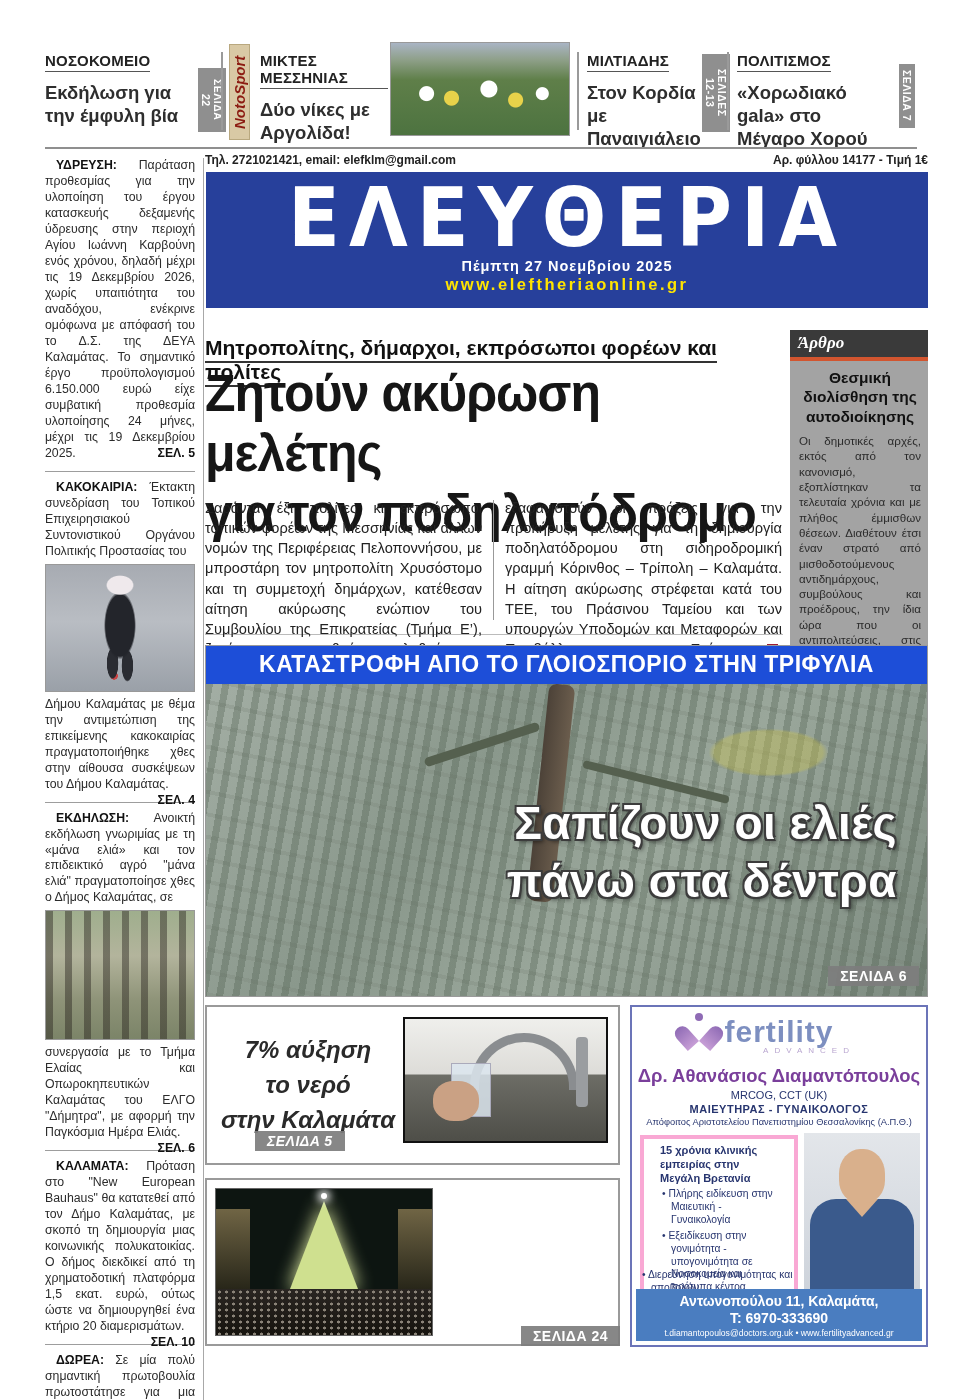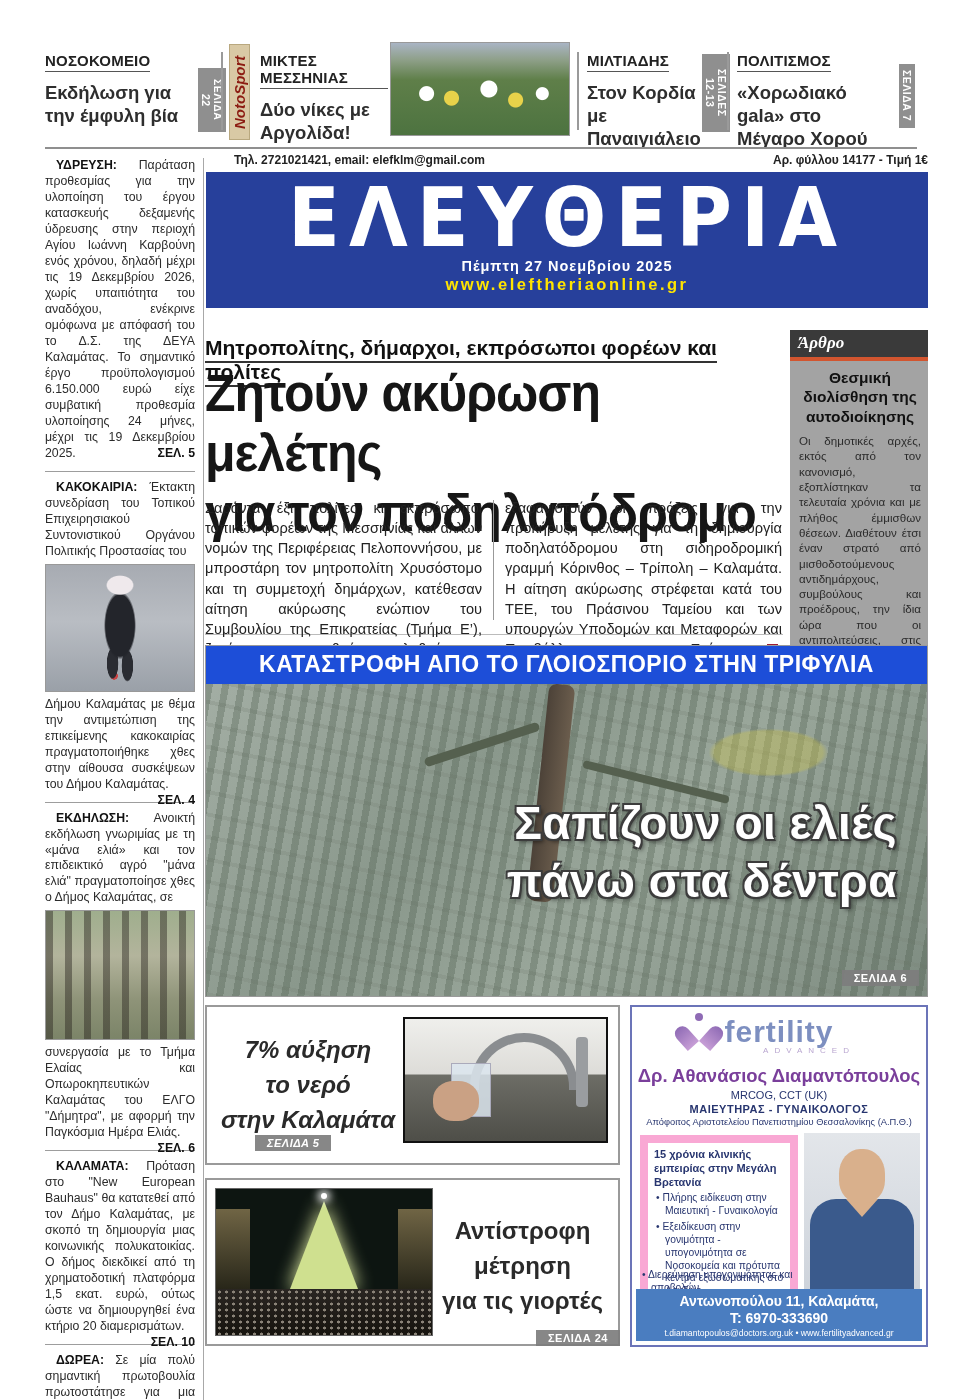--- a/index.html
+++ b/index.html
@@ -73,21 +73,21 @@
   .olive .gbar{background:#1d4ed8;color:#fff;font-weight:bold;font-size:23px;text-align:center;padding:5px 0 6px 0;letter-spacing:.5px;}
   .olive .photo{position:relative;width:100%;height:312px;background:
      radial-gradient(ellipse 60px 24px at 78% 22%, #c9c24f66 0 90%, transparent 100%),
      repeating-linear-gradient(100deg, rgba(70,86,70,.30) 0 7px, transparent 7px 16px),
      repeating-linear-gradient(12deg, rgba(120,130,118,.25) 0 4px, transparent 4px 22px),
      linear-gradient(130deg,#a3aea4 0%,#8a988c 35%,#9aa79b 60%,#7e8c81 100%);}
   .trunk{position:absolute;left:46%;top:0;width:26px;height:70%;background:linear-gradient(90deg,#4c4238,#6b5d4d);transform:rotate(6deg);border-radius:8px;}
   .branch{position:absolute;background:#55604f;border-radius:6px;}
   .ol-overlay{position:absolute;left:0;right:30px;top:54%;transform:translateY(-50%);text-align:right;color:#fff;font-weight:bold;font-size:46px;line-height:1.25;letter-spacing:.5px;
      text-shadow:2px 2px 0 #3c3c3c,-2px -2px 0 #3c3c3c,2px -2px 0 #3c3c3c,-2px 2px 0 #3c3c3c,3px 3px 4px rgba(0,0,0,.5);}
-  .badge{background:rgba(125,125,125,.92);color:#fff;font-weight:bold;font-size:11px;padding:2px 12px;letter-spacing:.5px;}
+  .badge{background:rgba(125,125,125,.92);color:#fff;font-weight:bold;font-size:14px;padding:2px 12px;letter-spacing:.5px;}
   .olive .badge{position:absolute;right:8px;bottom:10px;}
 
   
   .teaser{border:2px solid #9a9a9a;box-sizing:border-box;background:#fff;}
   .water{top:1005px;left:205px;width:415px;height:160px;font-style:italic;}
   .bigttl{font-size:24px;color:#2a2a2a;text-align:center;line-height:1.45;font-weight:bold;}
   .water .bigttl{position:absolute;left:6px;top:26px;width:190px;}
   .water .badge{position:absolute;left:48px;bottom:12px;}
   .tap-photo{position:absolute;right:10px;top:10px;width:205px;height:126px;border:2px solid #111;box-sizing:border-box;background:linear-gradient(180deg,#efefec 0%,#dddcd8 45%,#6d6d66 46%,#4e4e48 100%);}
   .tap-arc{position:absolute;right:28px;top:14px;width:90px;height:48px;border:9px solid #8a8d90;border-bottom:none;border-radius:60px 60px 0 0;}
@@ -113,21 +113,21 @@
   .heart:before,.heart:after{content:"";position:absolute;top:0;width:15px;height:24px;border-radius:12px 12px 0 0;background:linear-gradient(180deg,#8f6bb5,#c79ed6);}
   .heart:before{left:0;transform:rotate(-42deg);transform-origin:100% 100%;}
   .heart:after{right:0;transform:rotate(42deg);transform-origin:0 100%;}
   .heart .dot{position:absolute;left:11px;top:-4px;width:8px;height:8px;border-radius:50%;background:#8f6bb5;}
   .ad-brand{font-size:30px;color:#7d8fc0;font-weight:bold;letter-spacing:1px;}
   .ad-brand-sub{font-size:8px;color:#b9a6d0;letter-spacing:6px;margin-top:-3px;margin-left:60px;}
   .ad-doc{position:absolute;left:0;right:0;top:58px;text-align:center;color:#7a3f9b;font-weight:bold;font-size:18.5px;}
   .ad-cred1{position:absolute;left:0;right:0;top:82px;text-align:center;font-weight:normal;font-size:11px;color:#27356f;}
   .ad-cred2{position:absolute;left:0;right:0;top:96px;text-align:center;font-weight:bold;font-size:11px;color:#27356f;letter-spacing:.5px;}
   .ad-cred3{position:absolute;left:0;right:0;top:110px;text-align:center;font-size:9.3px;color:#27356f;}
-  .ad-box{position:absolute;left:8px;top:128px;width:158px;border:8px solid #f9a8d4;padding:5px 6px;box-sizing:border-box;}
+  .ad-box{position:absolute;left:8px;top:128px;width:158px;border:4px solid #f9a8d4;padding:5px 16px;box-sizing:border-box;}
   .ad-box .bt{font-weight:bold;font-size:11px;color:#27356f;line-height:1.25;margin-bottom:3px;}
   .ad li{font-size:10.3px;color:#27356f;line-height:1.25;margin-bottom:3px;}
   .ad ul{margin:0;padding-left:11px;list-style:none;}
   .ad ul li:before{content:"• ";margin-left:-9px;}
   .ad-bullets2{position:absolute;left:8px;top:262px;width:170px;}
   .doc-photo{position:absolute;right:6px;top:126px;width:116px;height:168px;background:linear-gradient(180deg,#e3e6ea 0%,#ccd2da 100%);overflow:hidden;}
   .doc-head{position:absolute;left:50%;top:16px;transform:translateX(-50%);width:46px;height:54px;background:#d9b08c;border-radius:46% 46% 42% 42%;}
   .doc-body{position:absolute;left:50%;top:66px;transform:translateX(-50%);width:104px;height:110px;background:#3a5a8c;border-radius:26px 26px 0 0;}
   .doc-v{position:absolute;left:50%;top:66px;transform:translateX(-50%);width:0;height:0;border-left:16px solid transparent;border-right:16px solid transparent;border-top:18px solid #d9b08c;}
   .ad-footer{position:absolute;left:4px;right:4px;bottom:4px;background:#4a7dc0;color:#fff;text-align:center;padding:4px 0 3px 0;}
@@ -161,21 +161,21 @@
   <div class="abs vline" style="left:682px;top:12px;height:78px;"></div>
   <div class="abs" style="left:692px;top:12px;width:152px;">
     <span class="t-kicker">ΠΟΛΙΤΙΣΜΟΣ</span>
     <div class="t-title">«Χορωδιακό gala» στο Μέγαρο Χορού</div>
   </div>
   <div class="abs vtag clickable" style="left:854px;top:24px;height:52px;">ΣΕΛΙΔΑ 7</div>
 </div>
 <div class="abs toprule"></div>
 
 <div class="abs mastline">
-  <span style="float:left;margin-left:29px;">Τηλ. 2721021421, email: elefklm@gmail.com</span>
+  <span style="float:left;">Τηλ. 2721021421, email: elefklm@gmail.com</span>
   <span style="float:right;">Αρ. φύλλου 14177 - Τιμή 1€</span>
 </div>
 <div class="abs banner">
   <div class="logo">ΕΛΕΥΘΕΡΙΑ</div>
   <div class="date">Πέμπτη 27 Νοεμβρίου 2025</div>
   <div class="url clickable">www.eleftheriaonline.gr</div>
 </div>
 
 <div class="abs sidebar">
   <div class="brief">
@@ -261,25 +261,20 @@
 </div>
 
 <div class="abs teaser holiday">
   <div class="xmas-photo">
     <div class="sidebldg" style="left:0;"></div>
     <div class="sidebldg" style="right:0;"></div>
     <div class="tree"></div>
     <div class="treestar"></div>
     <div class="crowd"></div>
   </div>
-  <div class="bigttl">
-    <div>Αντίστροφη</div>
-    <div>μέτρηση</div>
-    <div>για τις γιορτές</div>
-  </div>
   <div class="badge clickable">ΣΕΛΙΔΑ 24</div>
 </div>
 
 <div class="abs ad">
   <div class="ad-logo-row">
     <div class="heart">
         <div class="dot"></div>
       </div>
     <span class="ad-brand">fertility</span>
     <div class="ad-brand-sub">ADVANCED</div>

